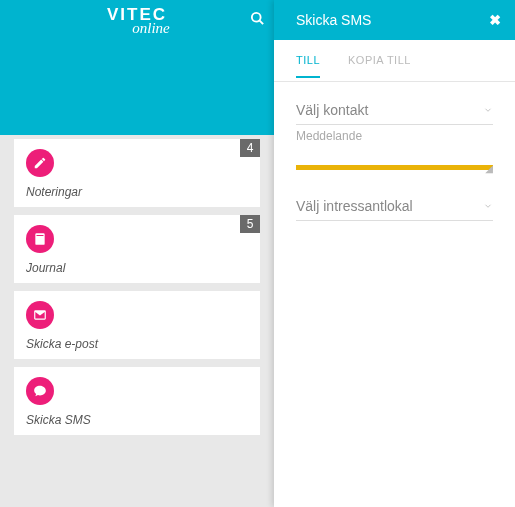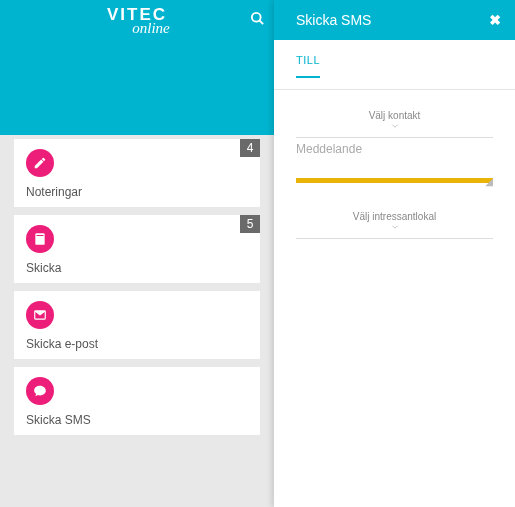--- a/index.html
+++ b/index.html
@@ -9,30 +9,30 @@
   .header{height:40px;background:#00b4cf;display:flex;align-items:center;justify-content:flex-end;padding:0 9px 0 0;position:relative;}
   .brand{position:absolute;left:50%;transform:translateX(-50%);top:6px;color:#fff;text-align:center;line-height:1;}
   .brand .main{font-weight:600;letter-spacing:2px;font-size:17px;font-family:Arial,sans-serif;}
   .brand .sub{font-style:italic;font-size:15px;margin-top:-2px;padding-left:28px;font-family:"Segoe Script","Comic Sans MS",cursive;}
   .search-btn{color:#fff;}
   .icon{display:inline-flex;}
   .spacer{height:95px;background:#00b4cf;}
   .cards{padding:4px 14px 0 14px;display:flex;flex-direction:column;gap:8px;}
   .card{background:#fff;position:relative;padding:10px 12px 8px 12px;min-height:58px;box-sizing:border-box;}
   .card .circ{width:28px;height:28px;border-radius:50%;background:#ed1e79;display:flex;align-items:center;justify-content:center;color:#fff;margin-bottom:8px;}
-  .card .lbl{font-size:12px;color:#555;}
+  .card .lbl{font-size:12px;color:#555;font-style:italic;}
   .badge{position:absolute;top:0;right:0;background:#6a6a6a;color:#fff;font-size:12px;width:20px;height:18px;display:flex;align-items:center;justify-content:center;}
   .right{flex:1;background:#fff;display:flex;flex-direction:column;box-shadow:-2px 0 6px rgba(0,0,0,0.15);position:relative;z-index:2;}
   .r-head{height:40px;background:#00b4cf;color:#fff;display:flex;align-items:center;justify-content:space-between;padding:0 14px 0 22px;font-size:14px;}
   .close{font-weight:bold;cursor:pointer;}
-  .tabs{display:flex;padding:14px 22px 12px 22px;border-bottom:1px solid #e5e5e5;gap:28px;}
+  .tabs{display:flex;padding:14px 22px 4px 22px;border-bottom:1px solid #e5e5e5;gap:28px;}
   .tab{font-size:11px;letter-spacing:0.5px;color:#bbb;padding-bottom:10px;cursor:pointer;}
   .tab.active{color:#00b4cf;border-bottom:2px solid #00b4cf;margin-bottom:-1px;}
   .panel{padding:14px 22px 0 22px;}
-  .drop{border-bottom:1px solid #ddd;padding:6px 0;display:flex;justify-content:space-between;align-items:center;color:#888;font-size:10px;cursor:pointer;flex-direction:column;}
+  .drop{border-bottom:1px solid #ddd;padding:6px 0;display:flex;justify-content:space-between;align-items:center;color:#888;font-size:14px;cursor:pointer;}
   .drop .chev{color:#bbb;}
   .msg{width:100%;border:none;border-bottom:5px solid #eab308;resize:none;height:36px;font-family:inherit;font-size:12px;color:#666;padding:4px 0 0 0;outline:none;}
   .msg::placeholder{color:#aaa;}
   .handle{text-align:right;color:#bbb;font-size:10px;margin-top:-10px;user-select:none;}
   svg{display:block;}
 </style>
 </head>
 <body>
 
 <div class="app">
@@ -65,21 +65,21 @@
         <div class="lbl">Noteringar</div>
       </div>
 
       <div class="card">
         <div class="badge">5</div>
         <div class="circ">
           <svg width="14" height="14" viewBox="0 0 24 24" fill="white">
               <path d="M6 2a2 2 0 0 0-2 2v16a2 2 0 0 0 2 2h12a2 2 0 0 0 2-2V4a2 2 0 0 0-2-2H6zm0 3h12v2H6V5z"></path>
             </svg>
         </div>
-        <div class="lbl">Skicka</div>
+        <div class="lbl">Journal</div>
       </div>
 
       <div class="card">
         <div class="circ">
           <svg width="14" height="14" viewBox="0 0 24 24" fill="white">
               <path d="M4 4h16a2 2 0 0 1 2 2v12a2 2 0 0 1-2 2H4a2 2 0 0 1-2-2V6a2 2 0 0 1 2-2zm8 9L4 7v11h16V7l-8 6z"></path>
             </svg>
         </div>
         <div class="lbl">Skicka e-post</div>
       </div>
@@ -99,20 +99,21 @@
   <div class="right">
     <div class="r-head">
       <span>Skicka SMS</span>
       <span class="close">
         <span>✖</span>
       </span>
     </div>
 
     <div class="tabs">
       <div class="tab active">TILL</div>
+      <div class="tab">KOPIA TILL</div>
     </div>
 
     <div class="panel">
       <div class="drop">
         <span>Välj kontakt</span>
         <span class="chev">
           <svg width="10" height="10" viewBox="0 0 24 24" fill="none" stroke="#bbb" stroke-width="2">
               <polyline points="6 9 12 15 18 9"></polyline>
             </svg>
         </span>

